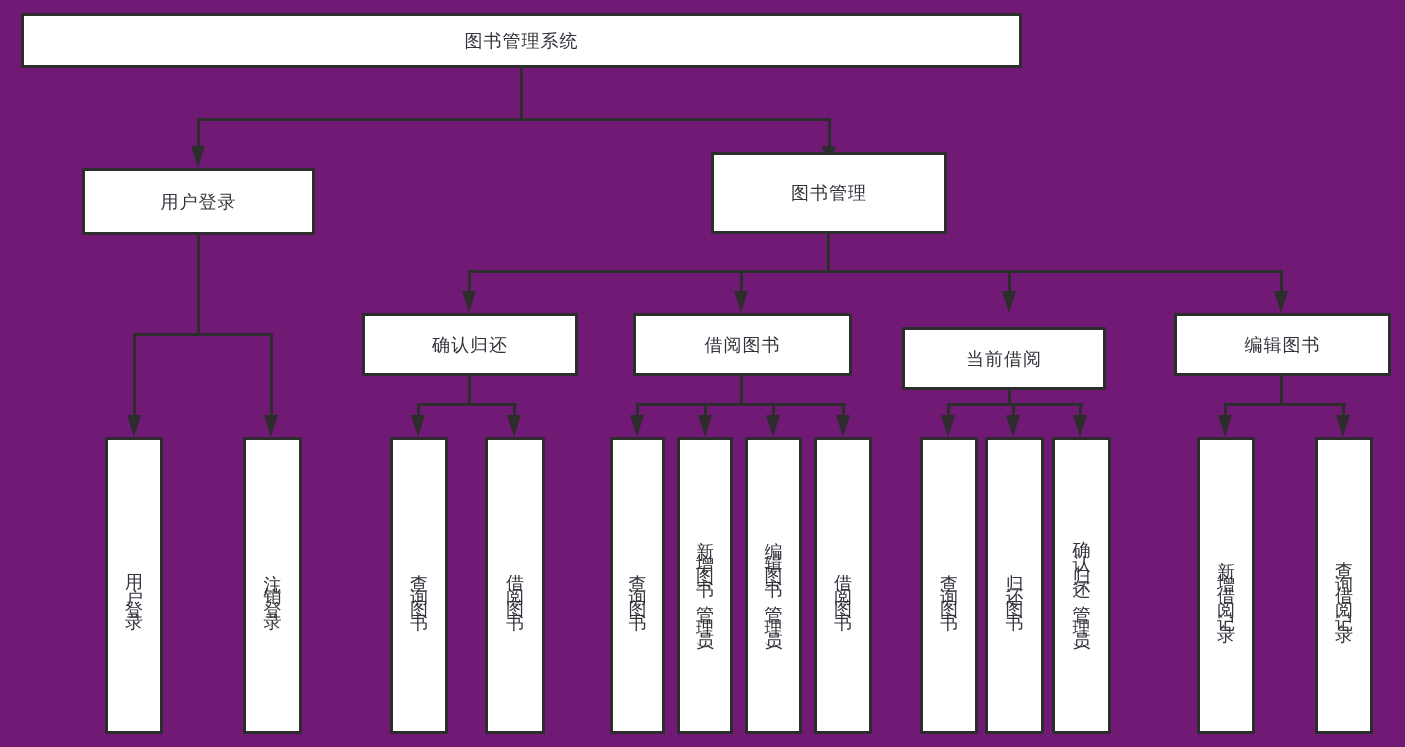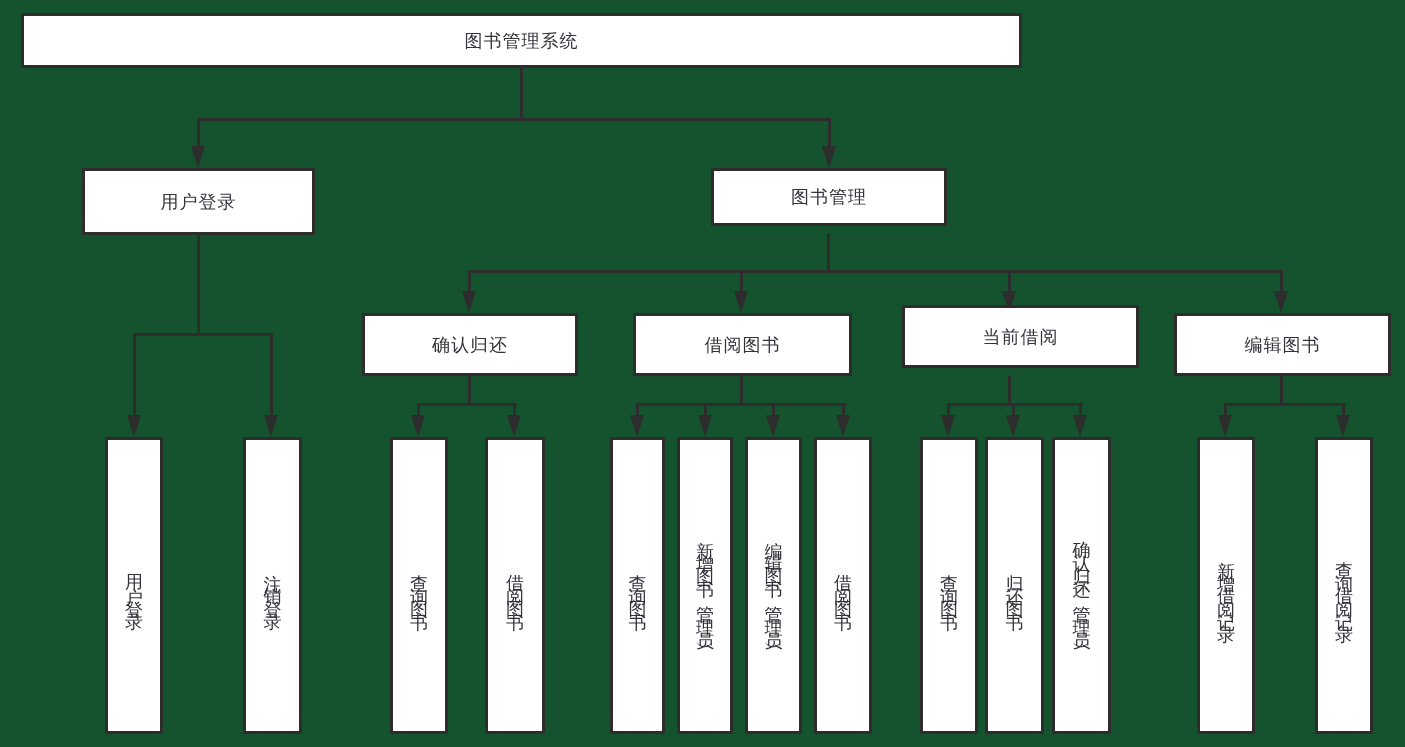--- a/index.html
+++ b/index.html
@@ -1,17 +1,17 @@
 <!DOCTYPE html>
 <html><head>
 <meta charset="utf-8">
 <style>
   html,body { margin:0; padding:0; background:#ffffff; }
   #canvas {
-    position:relative; width:1405px; height:747px; background:#14532d;
+    position:relative; width:1405px; height:747px; background:#701a75;
     font-family:"Liberation Sans","DejaVu Sans",sans-serif;
     color:#32333b; overflow:hidden;
   }
   .box {
     position:absolute; box-sizing:border-box;
     border:3px solid #2d2d2d; background:#ffffff;
     display:flex; align-items:center; justify-content:center;
     z-index:2;
   }
   .box.h { font-size:18px; letter-spacing:1px; }
@@ -37,33 +37,33 @@
 <div id="canvas">
 
   <div class="box h" style="left:21px; top:13px; width:1001px; height:55px">
     <span>图书管理系统</span>
   </div>
 
   <div class="box h" style="left:82px; top:168px; width:233px; height:67px">
     <span>用户登录</span>
   </div>
 
-  <div class="box h" style="left:711px; top:168px; width:236px; height:58px">
+  <div class="box h" style="left:711px; top:152px; width:236px; height:82px">
     <span>图书管理</span>
   </div>
 
   <div class="box h" style="left:362px; top:313px; width:216px; height:63px">
     <span>确认归还</span>
   </div>
 
   <div class="box h" style="left:633px; top:313px; width:219px; height:63px">
     <span>借阅图书</span>
   </div>
 
-  <div class="box h" style="left:902px; top:305px; width:237px; height:63px">
+  <div class="box h" style="left:902px; top:327px; width:204px; height:63px">
     <span>当前借阅</span>
   </div>
 
   <div class="box h" style="left:1174px; top:313px; width:217px; height:63px">
     <span>编辑图书</span>
   </div>
 
   <div class="box v" style="left:105px; top:437px; width:58px; height:297px">
     <span class="vtext">用户登录</span>
   </div>

